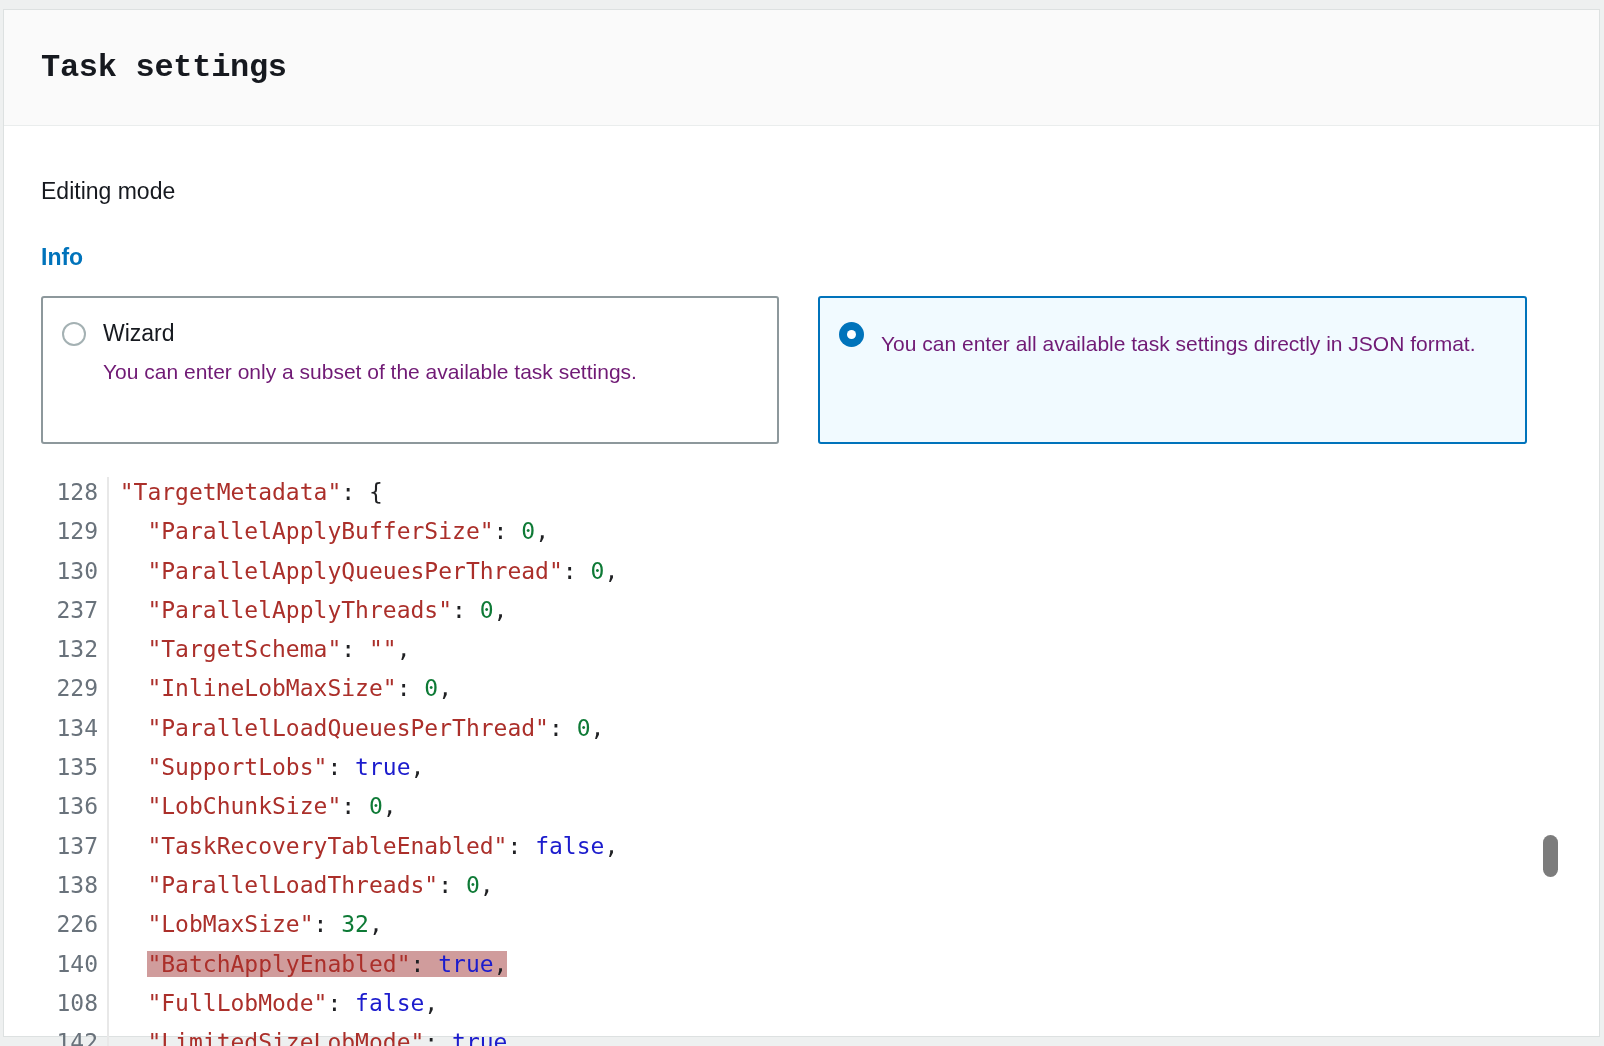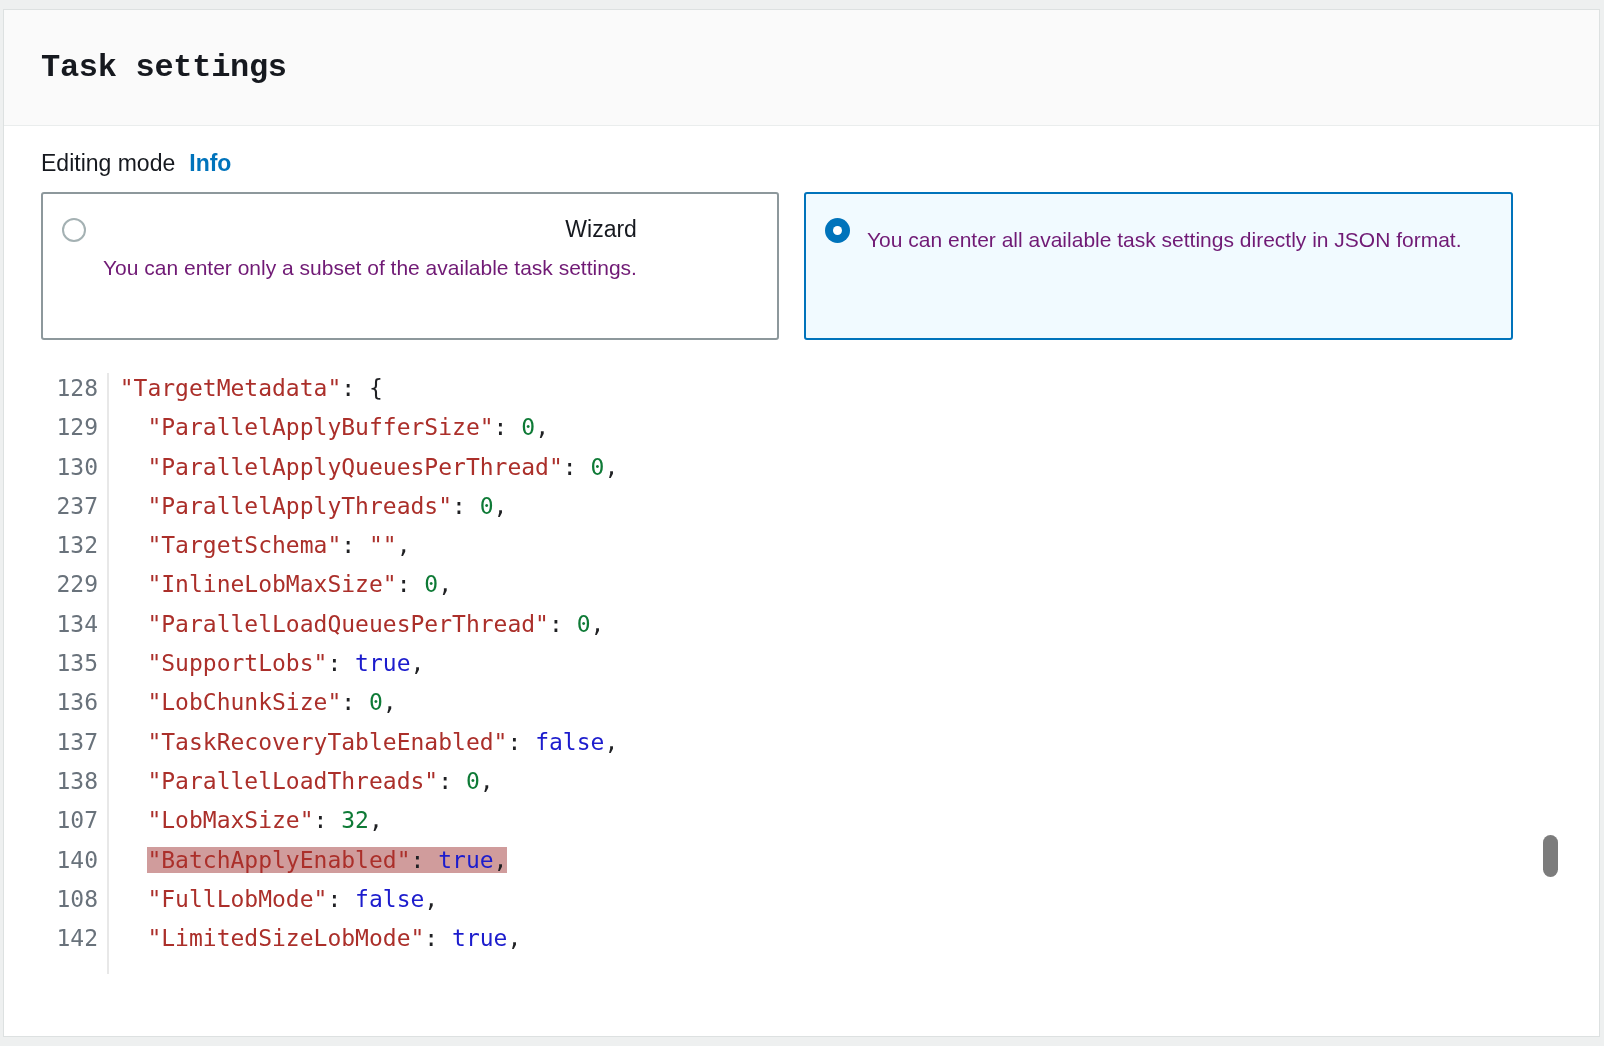--- a/index.html
+++ b/index.html
@@ -22,30 +22,30 @@
     background:var(--header-bg, #fafafa);
     border-bottom:1px solid #eaeded;
     display:flex; align-items:center;
     padding:0 37px;
   }
   .page-title {
     font-size:32px; font-weight:700; color:#16191f; letter-spacing:-0.3px;font-family:Liberation Mono, monospace;
   }
   .card-body { padding:0 37px; }
   .editing-row {
-    margin-top:24px;
-    display:flex; align-items:baseline; gap:14px;
+    margin-top:52px;
+    display:flex; align-items:baseline; gap:39px;flex-direction:column;
   }
   .editing-label { font-size:23px; color:#16191f; }
   .info-link {
     font-size:23px; font-weight:700;
     color:var(--accent, #0073bb);
     text-decoration:none; cursor:pointer;
   }
-  .tiles { display:flex; gap:25px; margin-top:15px;text-align:right; }
+  .tiles { display:flex; gap:39px; margin-top:25px; }
   .tile {
     width:738px; height:148px;
     border:2px solid #8d989c; border-radius:3px;
     background:#ffffff;
     padding:21px 19px;
     display:flex; align-items:flex-start;
     cursor:pointer;
   }
   .tile.selected {
     width:709px;
@@ -147,21 +147,21 @@
         <div>129</div>
         <div>130</div>
         <div>237</div>
         <div>132</div>
         <div>229</div>
         <div>134</div>
         <div>135</div>
         <div>136</div>
         <div>137</div>
         <div>138</div>
-        <div>107</div>
+        <div>226</div>
         <div>140</div>
         <div>108</div>
         <div>142</div>
       </div>
     <div class="gutter-sep"></div>
     <div class="code-lines"><div><span class="tok-plain">  </span><span class="tok-str">"TargetMetadata"</span><span class="tok-plain">: {</span></div><div><span class="tok-plain">    </span><span class="tok-str">"ParallelApplyBufferSize"</span><span class="tok-plain">: </span><span class="tok-num">0</span><span class="tok-plain">,</span></div><div><span class="tok-plain">    </span><span class="tok-str">"ParallelApplyQueuesPerThread"</span><span class="tok-plain">: </span><span class="tok-num">0</span><span class="tok-plain">,</span></div><div><span class="tok-plain">    </span><span class="tok-str">"ParallelApplyThreads"</span><span class="tok-plain">: </span><span class="tok-num">0</span><span class="tok-plain">,</span></div><div><span class="tok-plain">    </span><span class="tok-str">"TargetSchema"</span><span class="tok-plain">: </span><span class="tok-str">""</span><span class="tok-plain">,</span></div><div><span class="tok-plain">    </span><span class="tok-str">"InlineLobMaxSize"</span><span class="tok-plain">: </span><span class="tok-num">0</span><span class="tok-plain">,</span></div><div><span class="tok-plain">    </span><span class="tok-str">"ParallelLoadQueuesPerThread"</span><span class="tok-plain">: </span><span class="tok-num">0</span><span class="tok-plain">,</span></div><div><span class="tok-plain">    </span><span class="tok-str">"SupportLobs"</span><span class="tok-plain">: </span><span class="tok-bool">true</span><span class="tok-plain">,</span></div><div><span class="tok-plain">    </span><span class="tok-str">"LobChunkSize"</span><span class="tok-plain">: </span><span class="tok-num">0</span><span class="tok-plain">,</span></div><div><span class="tok-plain">    </span><span class="tok-str">"TaskRecoveryTableEnabled"</span><span class="tok-plain">: </span><span class="tok-bool">false</span><span class="tok-plain">,</span></div><div><span class="tok-plain">    </span><span class="tok-str">"ParallelLoadThreads"</span><span class="tok-plain">: </span><span class="tok-num">0</span><span class="tok-plain">,</span></div><div><span class="tok-plain">    </span><span class="tok-str">"LobMaxSize"</span><span class="tok-plain">: </span><span class="tok-num">32</span><span class="tok-plain">,</span></div><div><span class="tok-plain">    </span><span class="tok-str hl">"BatchApplyEnabled"</span><span class="tok-plain hl">: </span><span class="tok-bool hl">true</span><span class="tok-plain hl">,</span></div><div><span class="tok-plain">    </span><span class="tok-str">"FullLobMode"</span><span class="tok-plain">: </span><span class="tok-bool">false</span><span class="tok-plain">,</span></div><div><span class="tok-plain">    </span><span class="tok-str">"LimitedSizeLobMode"</span><span class="tok-plain">: </span><span class="tok-bool">true</span><span class="tok-plain">,</span></div></div>
   </div>
 
 </div>
 

